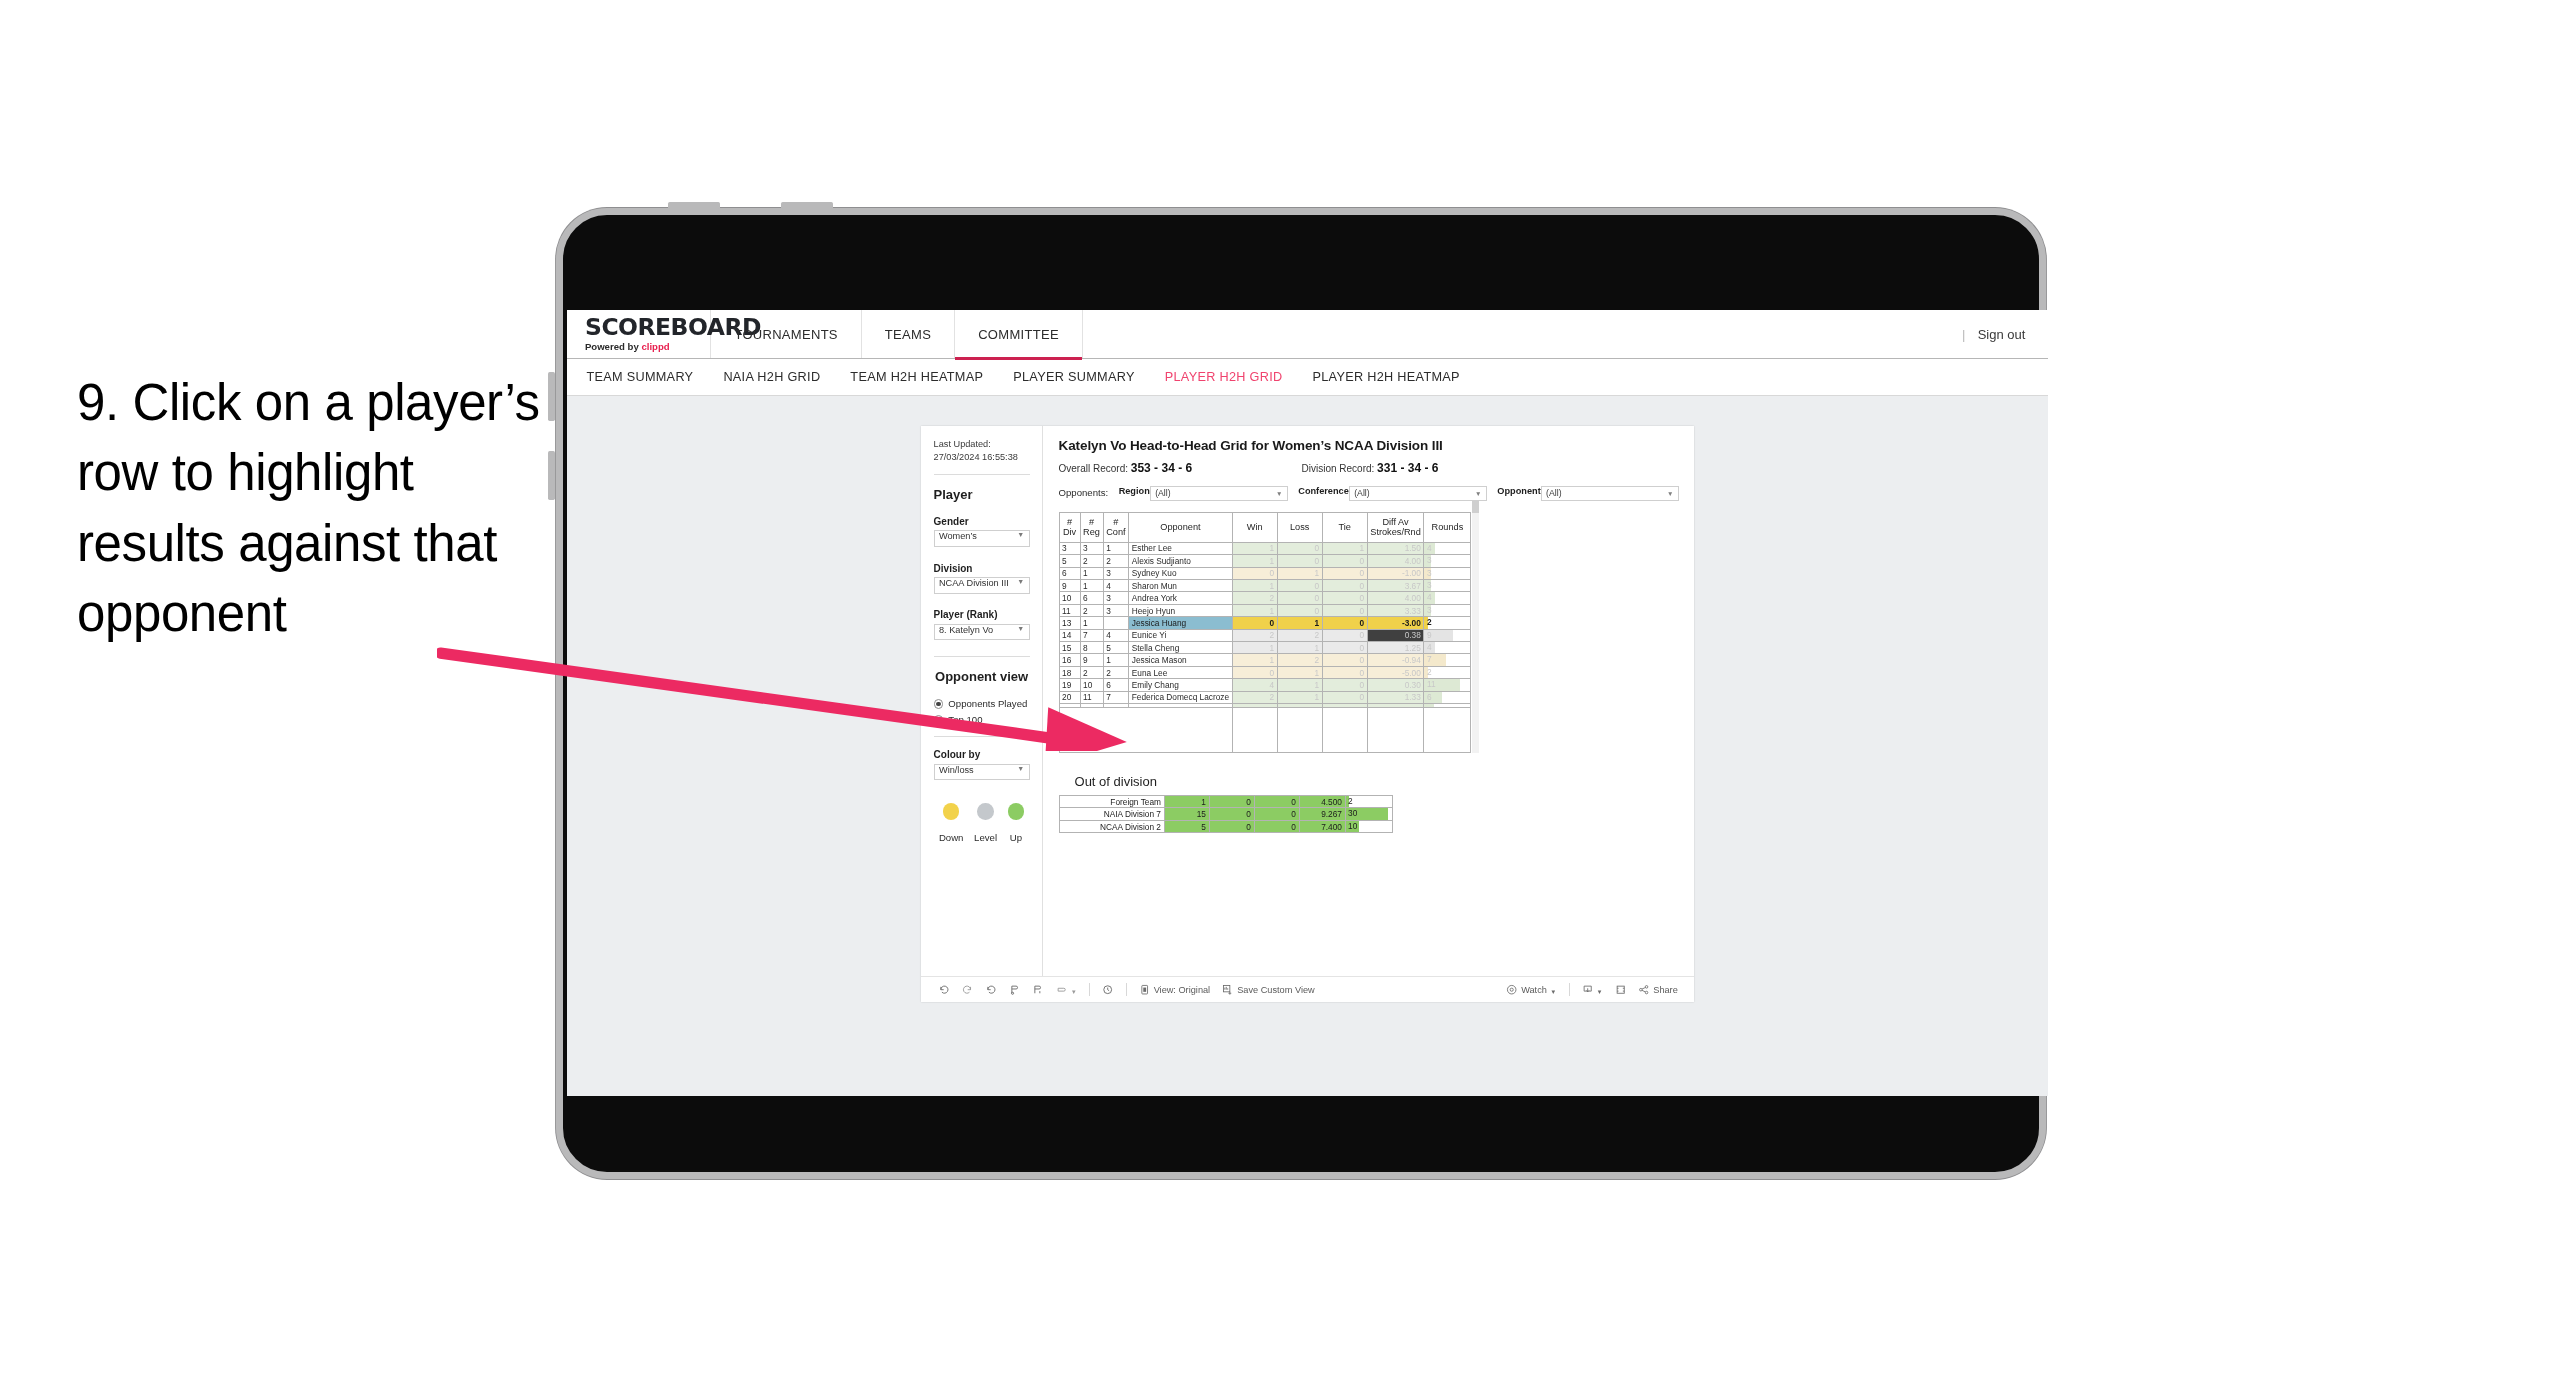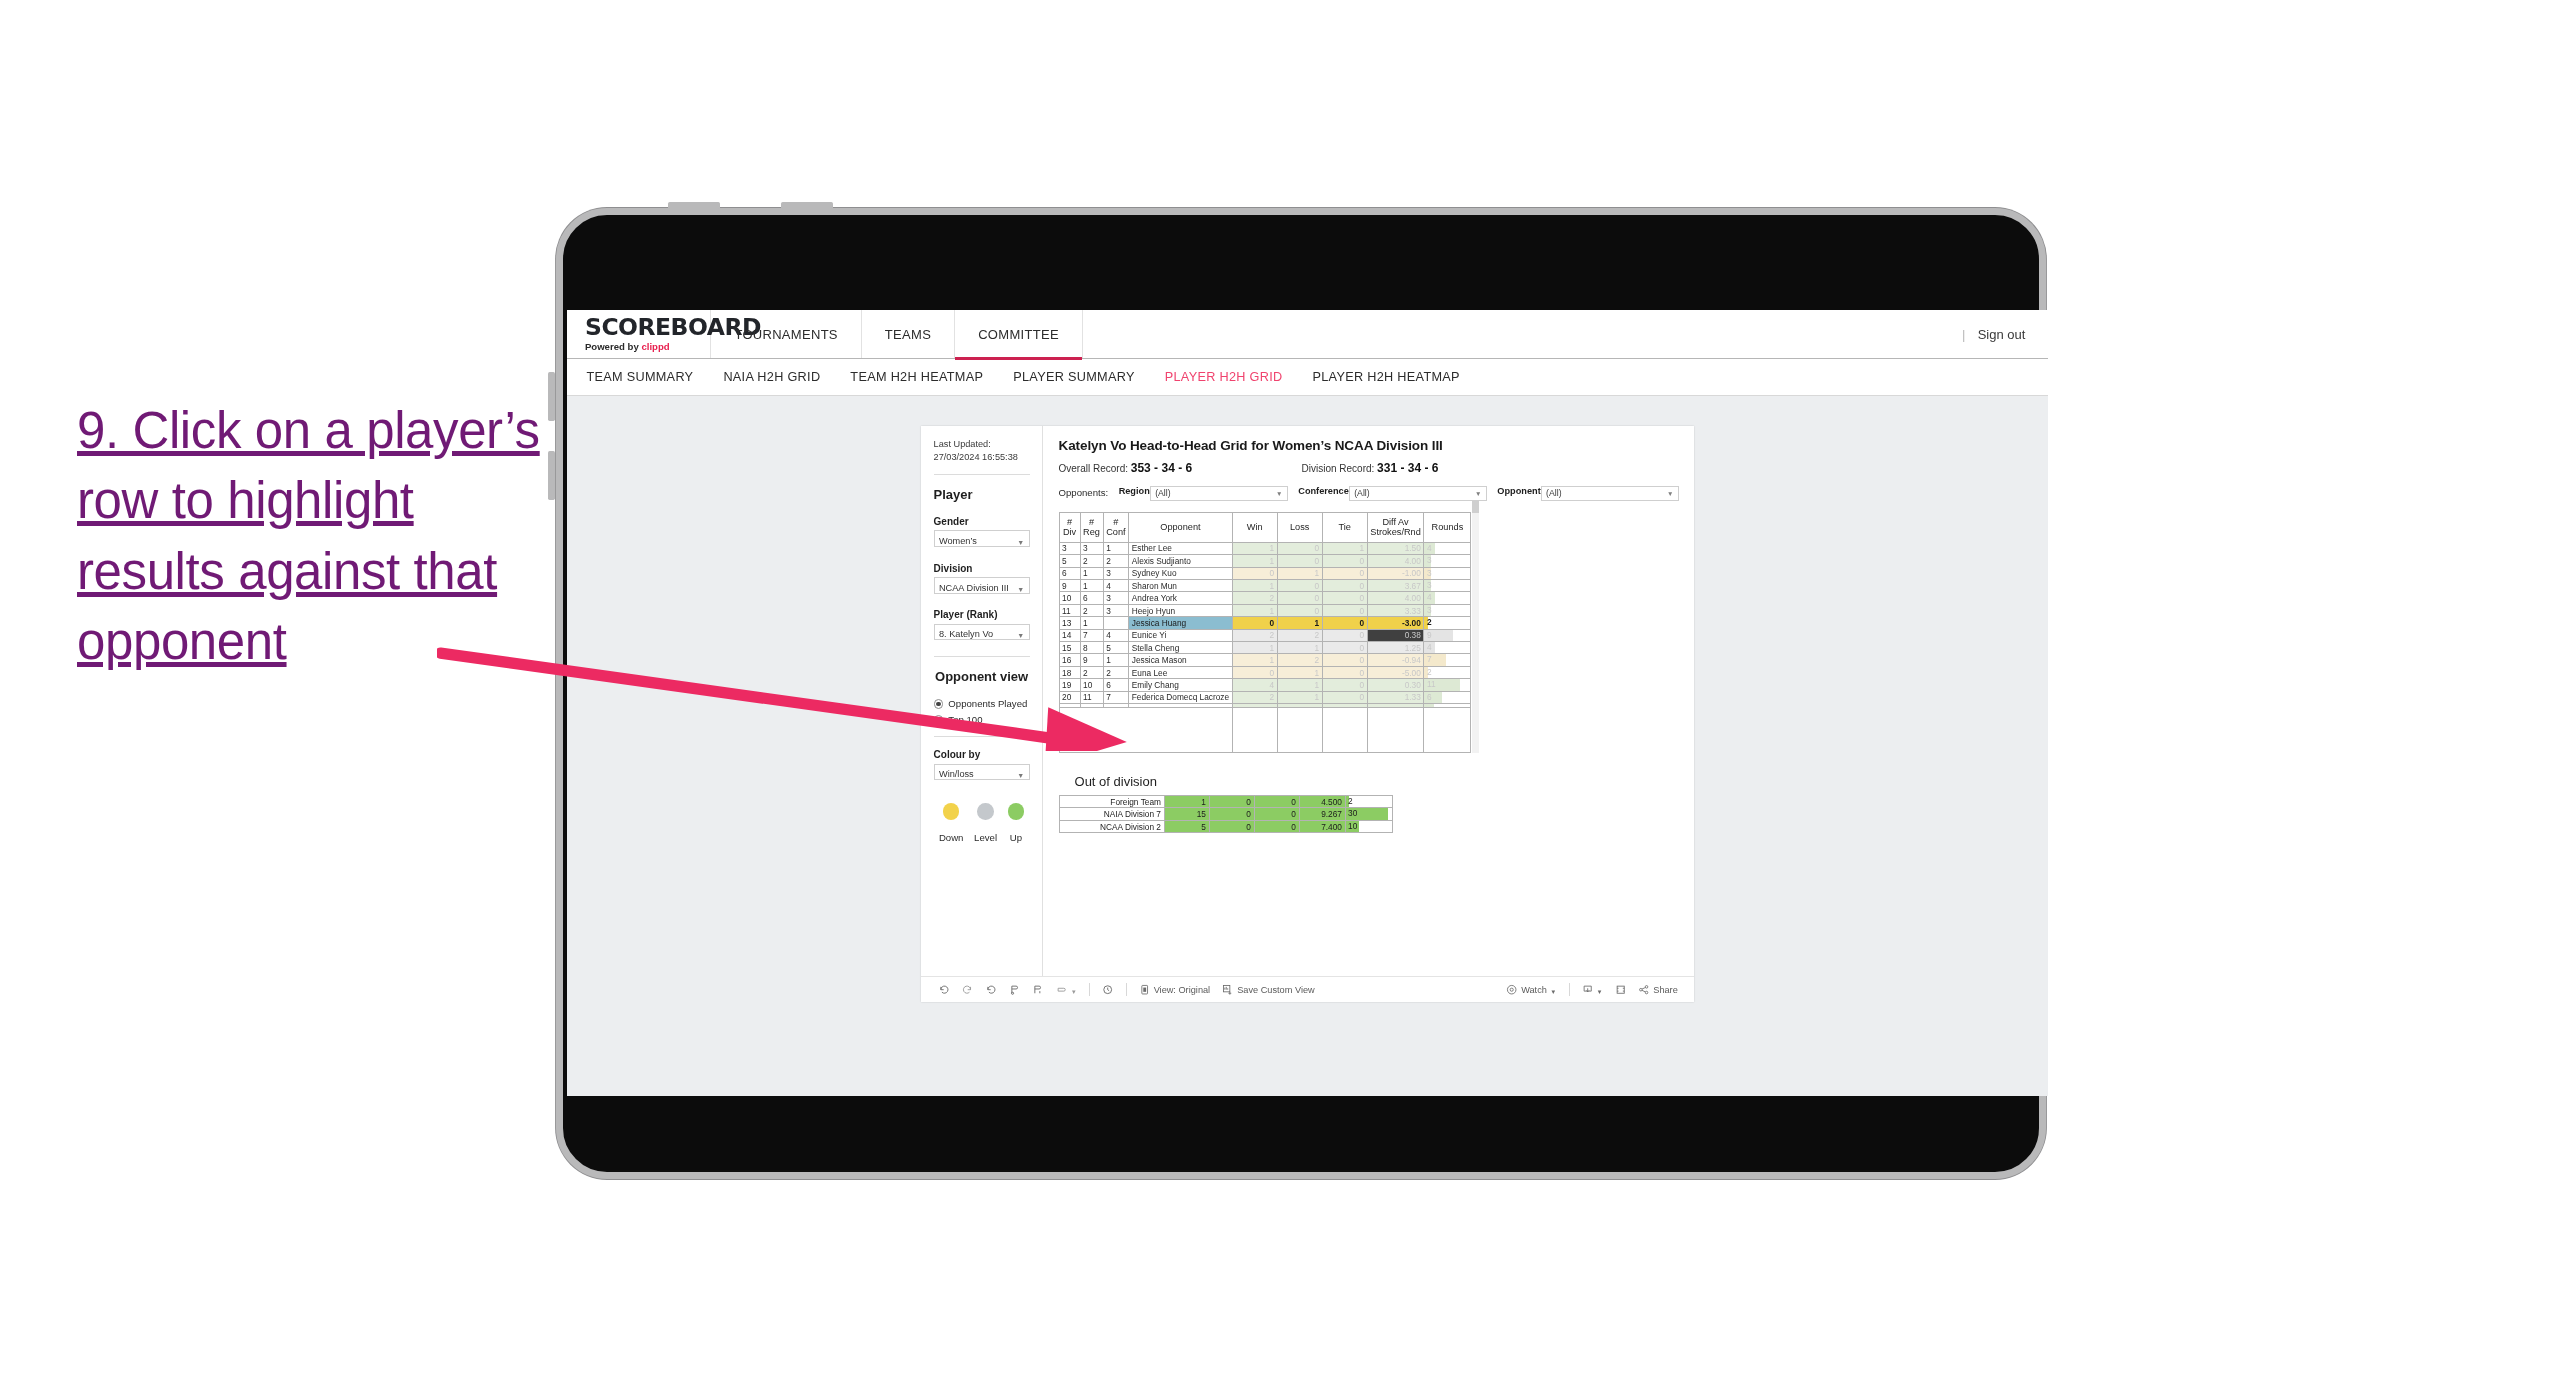--- a/index.html
+++ b/index.html
@@ -6,25 +6,24 @@
   html, body {
     width: 2576px; height: 1386px;
     background: #ffffff;
     font-family: "Liberation Sans", sans-serif;
     overflow: hidden;
   }
   #stage { position: relative; width: 2576px; height: 1386px; background:#fff; }
 
   
   #caption {
-    position: absolute; left: 77px; top: 396px; width: 489px;
-    font-size: 51px; line-height: 1.38; color: #701a75;
+    position: absolute; left: 77px; top: 368px; width: 489px;
+    font-size: 51px; line-height: 1.38; color: #000000;
     font-family: "Liberation Sans", sans-serif;
     letter-spacing: -0.4px;
-    text-decoration: underline;
   }
 
   
   #arrow { position: absolute; left: 437px; top: 611px; width: 716px; height: 140px; pointer-events:none; }
 
   
   #tablet {
     position: absolute; left: 556px; top: 208px;
     width: 1490px; height: 971px;
     background: #0c0c0c;
@@ -104,21 +103,21 @@
     width: 141px; border-right: 0.9px solid #e0e0e0; padding: 12.2px 12.2px 8.7px 12.2px;
     font-size: 9.6px; color:#2b2b2b;
   }
   #last-updated { font-size: 9.2px; color:#3a3a3a; line-height:1.35; }
   .f-rule { border-top: 0.9px solid #dcdcdc; margin: 10.5px 0 12.2px 0; }
   .f-head { font-size: 13px; font-weight:700; color:#1f1f1f; margin-bottom: 14px; }
   .f-head.center { text-align:center; font-size: 13px; }
   .f-label { font-size: 10px; font-weight:700; color:#1e1e1e; margin-bottom: 3.5px; }
   .f-select {
     height: 16.6px; border:0.9px solid #cfcfcf; background:#fff;
-    display:flex; align-items:flex-end; justify-content:space-between;
+    display:flex; align-items:flex-start; justify-content:space-between;
     padding: 0 4.4px; font-size: 9.2px; color:#333; cursor:pointer; margin-bottom: 15.7px;
   }
   .f-select .caret { font-size: 7px; color:#7a7a7a; }
   .radio-row { display:flex; align-items:center; gap:5.2px; margin-bottom: 5.2px; font-size: 9.6px; }
   .radio {
     width: 9.6px; height: 9.6px; border-radius:50%; border:0.9px solid #8d8d8d; background:#fff;
     display:flex; align-items:center; justify-content:center; flex:none;
   }
   .radio.sel::after { content:""; width:4.4px; height:4.4px; border-radius:50%; background:#444; }
   #legend { display:flex; justify-content:space-around; margin-top: 23px; }

